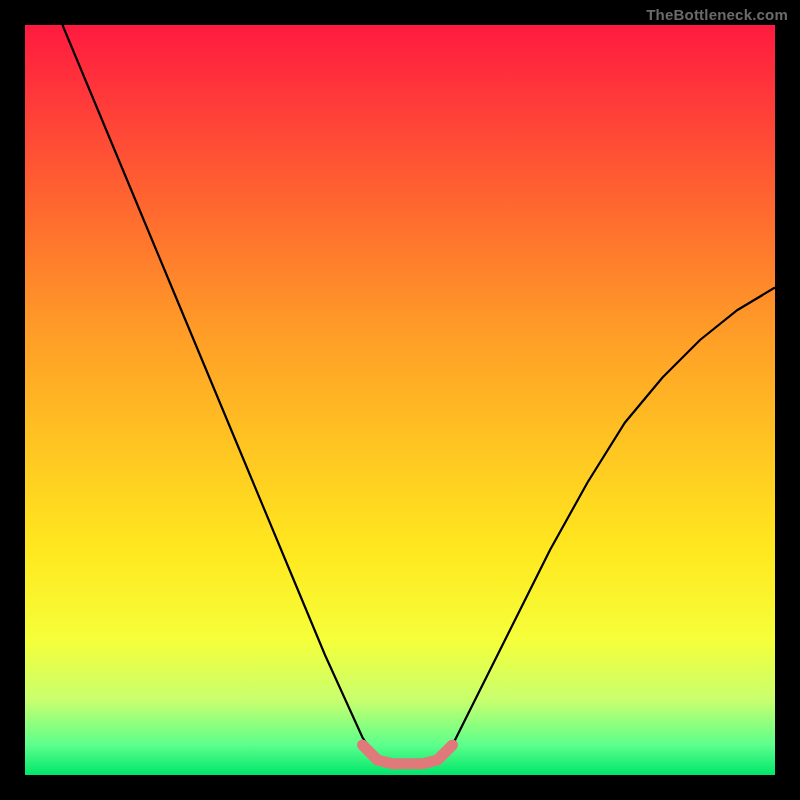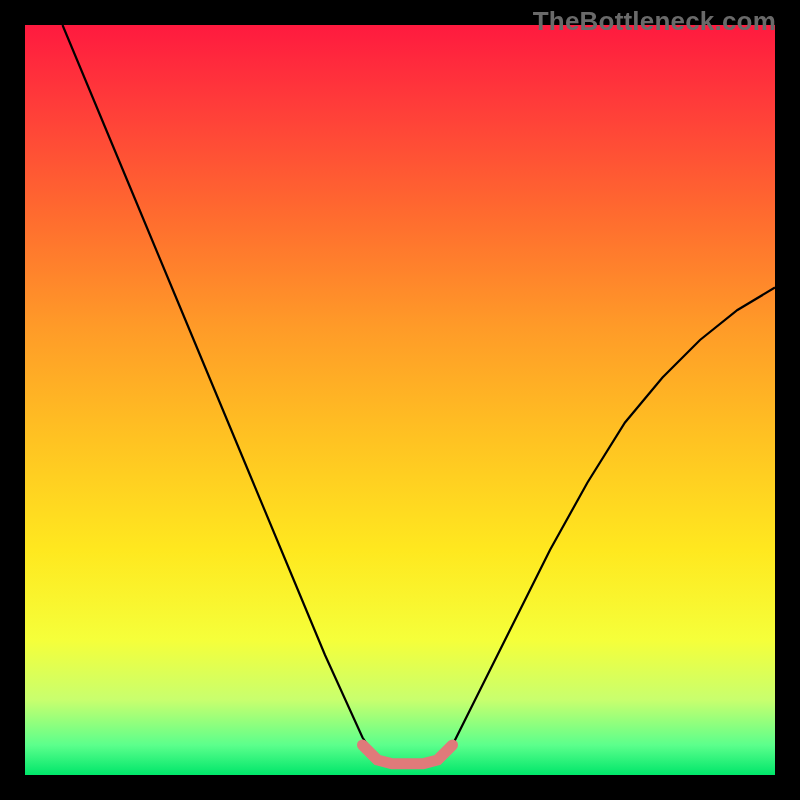--- a/index.html
+++ b/index.html
@@ -31,23 +31,23 @@
       #ffe81f 70%,
       #f5ff3a 82%,
       #c8ff6e 90%,
       #5cff8c 96%,
       #00e66a 100%
     );
   }
   .watermark {
     position: absolute;
     top: 6px;
-    right: 24px;
+    right: 12px;
     font-family: Arial, Helvetica, sans-serif;
-    font-size: 26px;
+    font-size: 15px;
     font-weight: 600;
     color: #6a6a6a;
     letter-spacing: 0.2px;
     user-select: none;
   }
   svg.curves {
     position: absolute;
     left: 0;
     top: 0;
     width: 750px;

